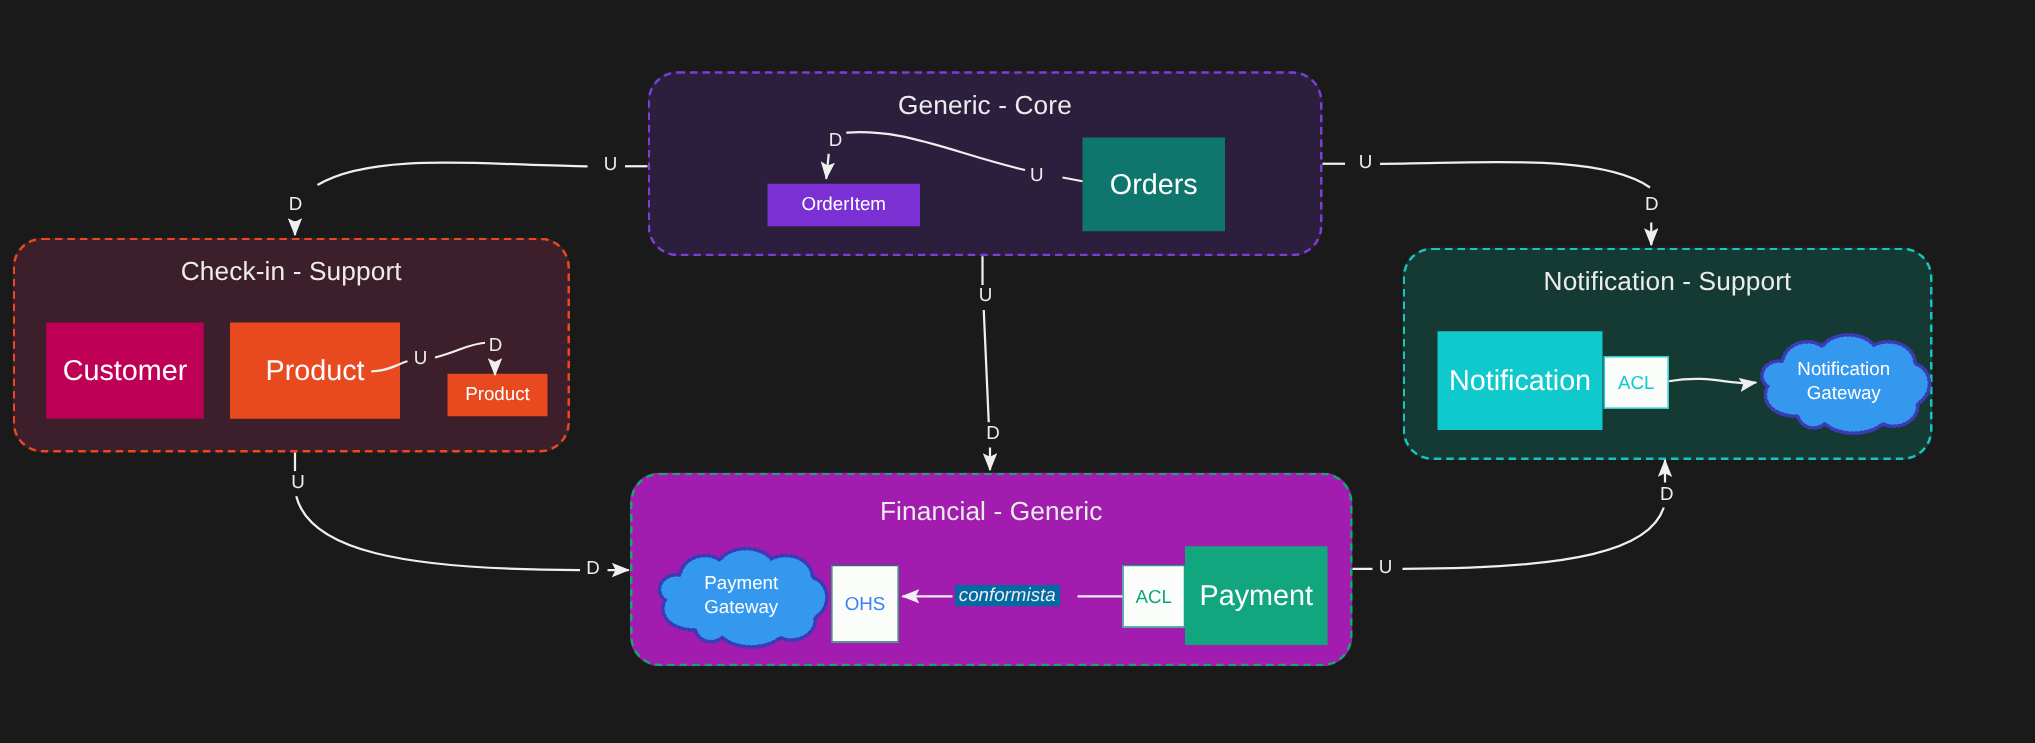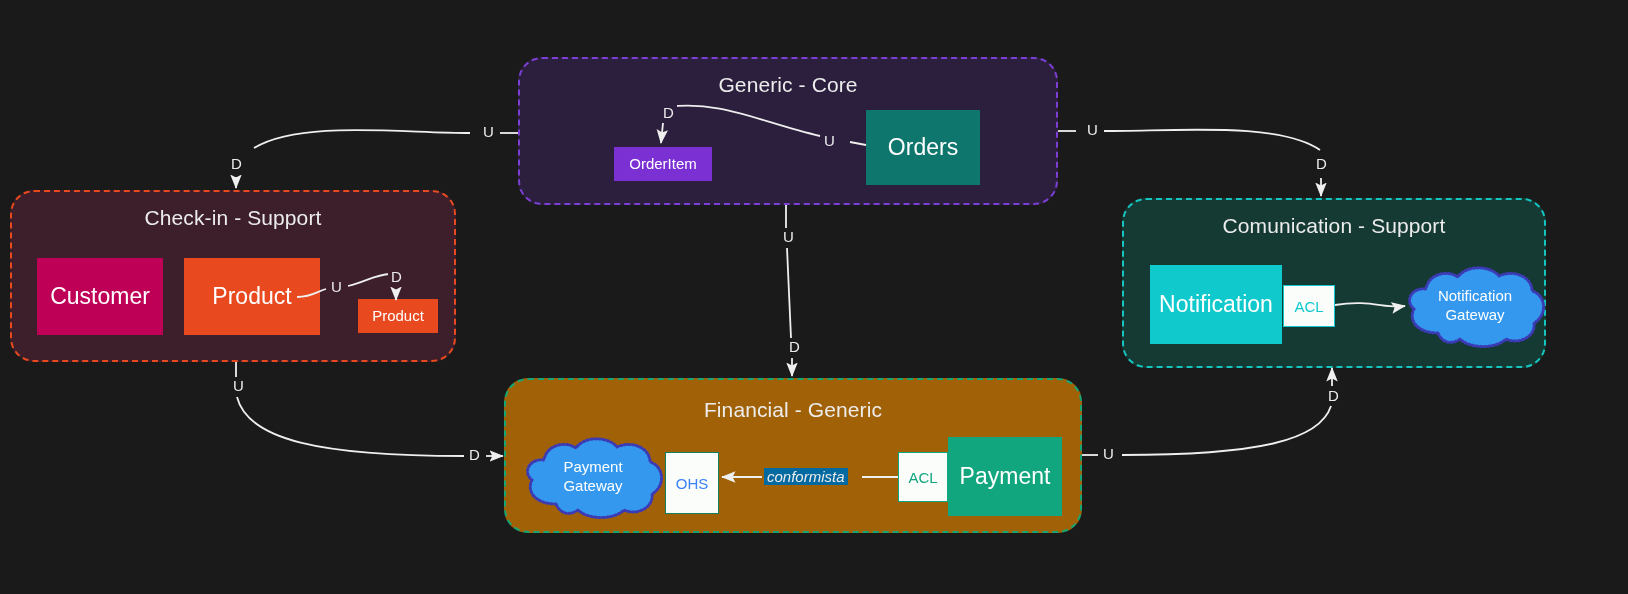--- a/index.html
+++ b/index.html
@@ -101,24 +101,24 @@
 
   <div class="ctx" style="left:518px; top:57px; width:540px; height:148px; background:#2b1f3d; border-color:#7b3fd4;">
     <div class="ctx-title" style="top:14px;">Generic - Core</div>
   </div>
 
   <div class="ctx" style="left:10px; top:190px; width:446px; height:172px; background:#3d1f2b; border-color:#e8491f;">
     <div class="ctx-title" style="top:14px;">Check-in - Support</div>
   </div>
 
   <div class="ctx" style="left:1122px; top:198px; width:424px; height:170px; background:#153a33; border-color:#16c4c0;">
-    <div class="ctx-title" style="top:14px;">Comunication - Support</div>
-  </div>
-
-  <div class="ctx" style="left:504px; top:378px; width:578px; height:155px; background:#a16207; border-color:#17a673;">
+    <div class="ctx-title" style="top:14px;">Notification - Support</div>
+  </div>
+
+  <div class="ctx" style="left:504px; top:378px; width:578px; height:155px; background:#a21caf; border-color:#17a673;">
     <div class="ctx-title" style="top:18px;">Financial - Generic</div>
   </div>
 
   <svg class="edges" viewBox="0 0 1628 594">
     <defs>
       <marker id="arrow" markerWidth="9" markerHeight="9" refX="7.5" refY="3.2" orient="auto" markerUnits="strokeWidth">
         <path d="M0,0 L8,3.2 L0,6.4 L1.6,3.2 z" fill="#efefef"></path>
       </marker>
     </defs>
 
@@ -167,21 +167,21 @@
     <g>
       <path d="M899,477 L862,477" stroke="#efefef" stroke-width="1.8" fill="none"></path>
       <path d="M762,477 L722,477" stroke="#efefef" stroke-width="1.8" fill="none" marker-end="url(#arrow)"></path>
     </g>
 
     <g>
       <path d="M1335,305 C1370,299 1385,309 1405,306" stroke="#efefef" stroke-width="1.8" fill="none" marker-end="url(#arrow)"></path>
     </g>
   </svg>
 
-  <div class="node" style="left:614px; top:147px; width:98px; height:34px; background:#7b30d4; font-size:15px;">OrderItem</div>
+  <div class="node" style="left:614px; top:147px; width:122px; height:34px; background:#7b30d4; font-size:15px;">OrderItem</div>
 
   <div class="node" style="left:866px; top:110px; width:114px; height:75px; background:#0f766e; font-size:23px;">Orders</div>
 
   <div class="node" style="left:37px; top:258px; width:126px; height:77px; background:#bf0057; font-size:23px;text-align:center;">Customer</div>
 
   <div class="node" style="left:184px; top:258px; width:136px; height:77px; background:#e8491f; font-size:23px;">Product</div>
 
   <div class="node" style="left:358px; top:299px; width:80px; height:34px; background:#e8491f; font-size:15px;">Product</div>
 
   <div class="node" style="left:1150px; top:265px; width:132px; height:79px; background:#10c9cd; font-size:23px;">Notification</div>

